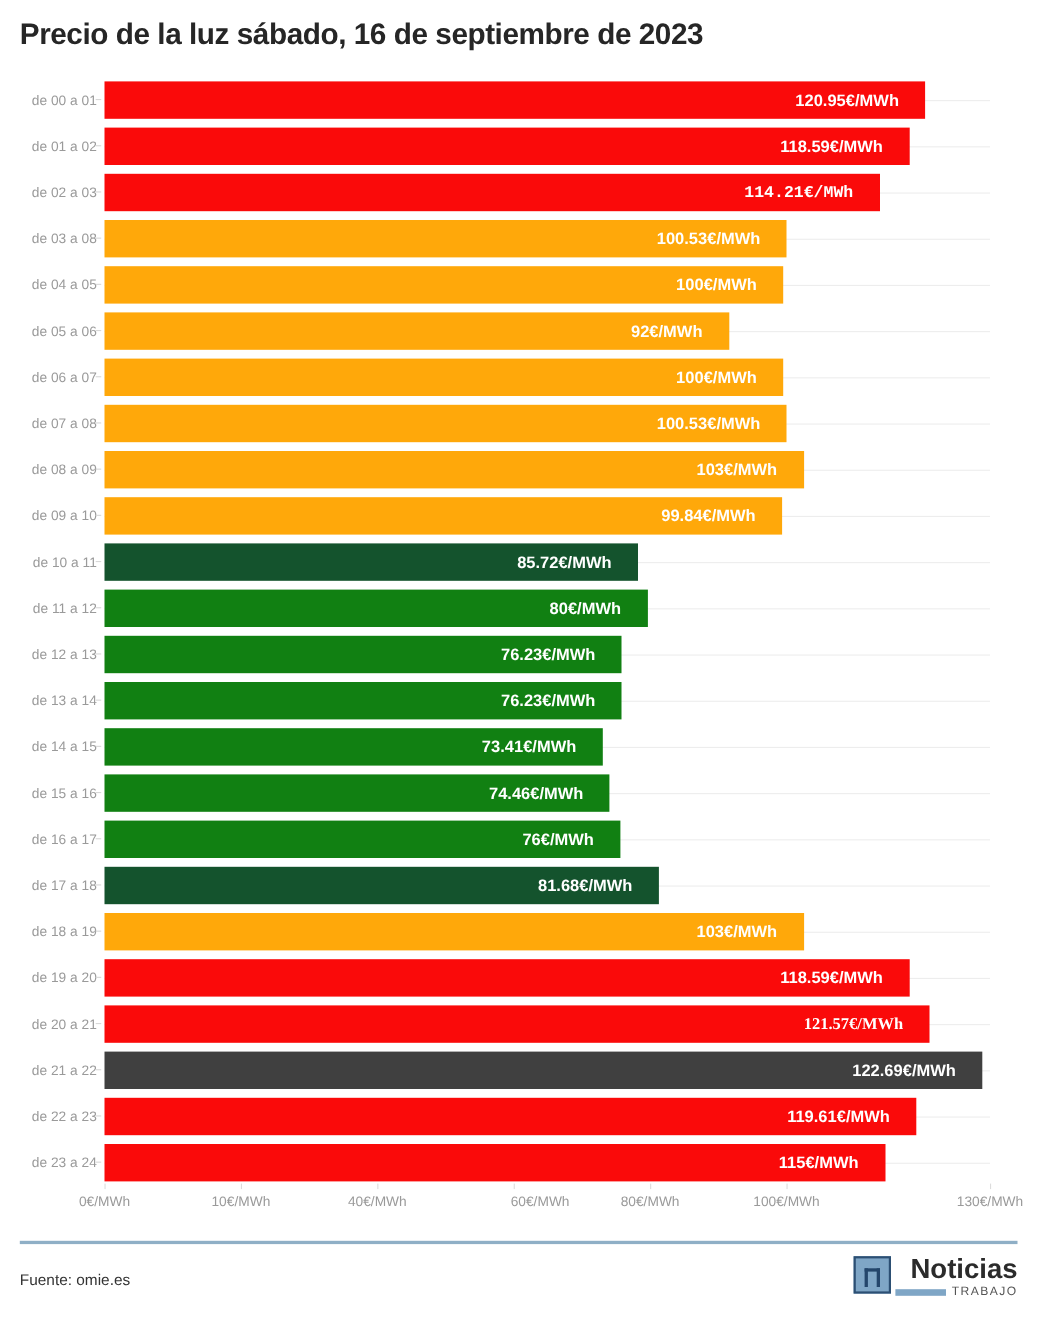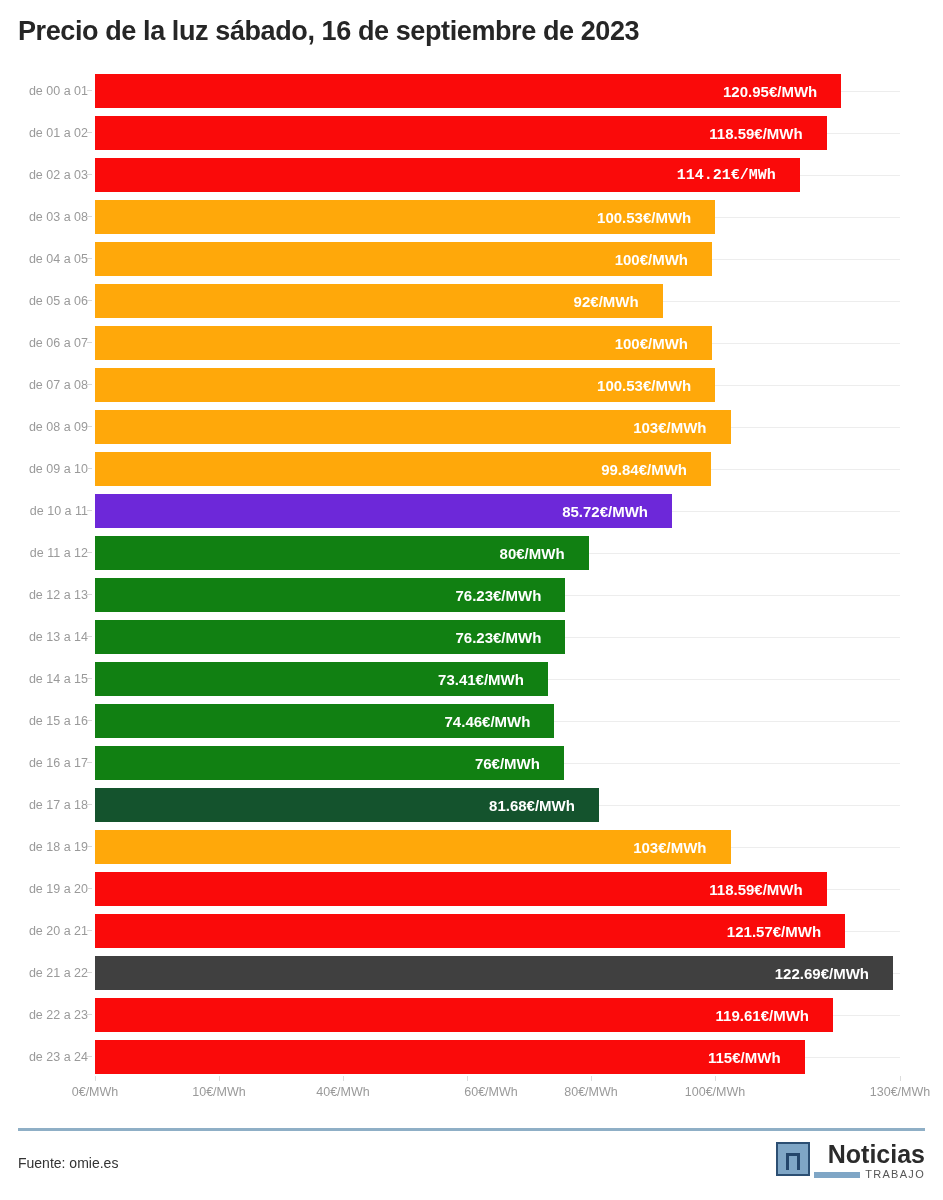--- a/index.html
+++ b/index.html
@@ -273,21 +273,21 @@
       <div class="tick-dash"></div>
       <div class="gridline"></div>
       <div class="bar" style="width: 616.013px; background: rgb(255, 168, 10);">
         <span class="bar-value">99.84€/MWh</span>
       </div>
     </div>
     <div class="row">
       <div class="cat-label">de 10 a 11</div>
       <div class="tick-dash"></div>
       <div class="gridline"></div>
-      <div class="bar" style="width: 577px; background: #6d28d9; justify-content: flex-end;">
+      <div class="bar" style="width: 485px; background: #14532d; justify-content: flex-end;">
         <span class="bar-value">85.72€/MWh</span>
       </div>
     </div>
     <div class="row">
       <div class="cat-label">de 11 a 12</div>
       <div class="tick-dash"></div>
       <div class="gridline"></div>
       <div class="bar" style="width: 493.6px; background: rgb(17, 128, 18);">
         <span class="bar-value">80€/MWh</span>
       </div>
@@ -353,21 +353,21 @@
       <div class="tick-dash"></div>
       <div class="gridline"></div>
       <div class="bar" style="width: 731.7px; background: rgb(250, 10, 10);">
         <span class="bar-value">118.59€/MWh</span>
       </div>
     </div>
     <div class="row">
       <div class="cat-label">de 20 a 21</div>
       <div class="tick-dash"></div>
       <div class="gridline"></div>
-      <div class="bar" style="width: 750.087px; background: rgb(250, 10, 10);">
+      <div class="bar" style="width: 750.087px; background: rgb(250, 10, 10); font-family: Liberation Serif, serif;">
         <span class="bar-value">121.57€/MWh</span>
       </div>
     </div>
     <div class="row">
       <div class="cat-label">de 21 a 22</div>
       <div class="tick-dash"></div>
       <div class="gridline"></div>
       <div class="bar" style="width: 798px; background: #404040;">
         <span class="bar-value">122.69€/MWh</span>
       </div>

